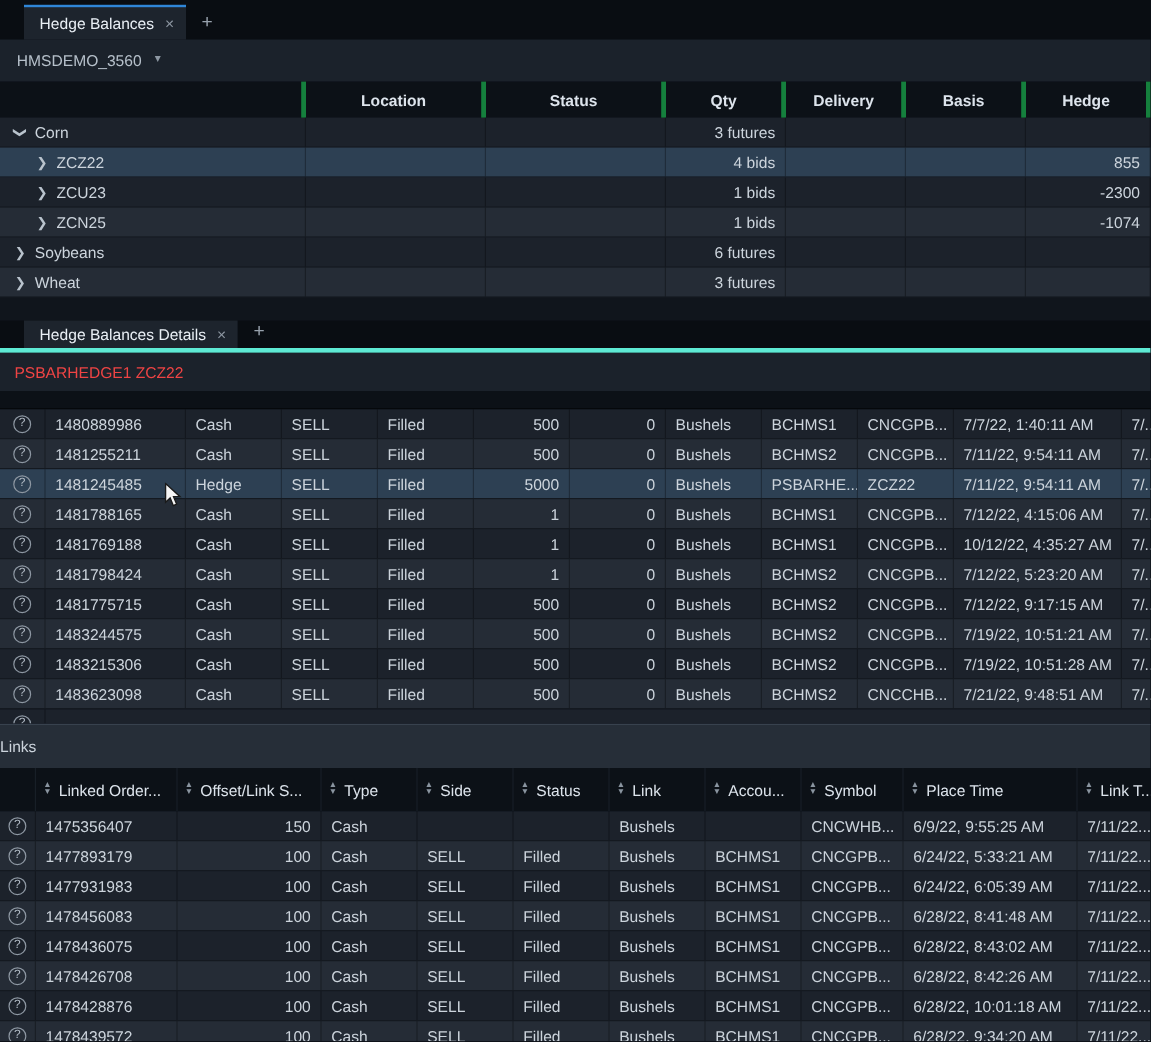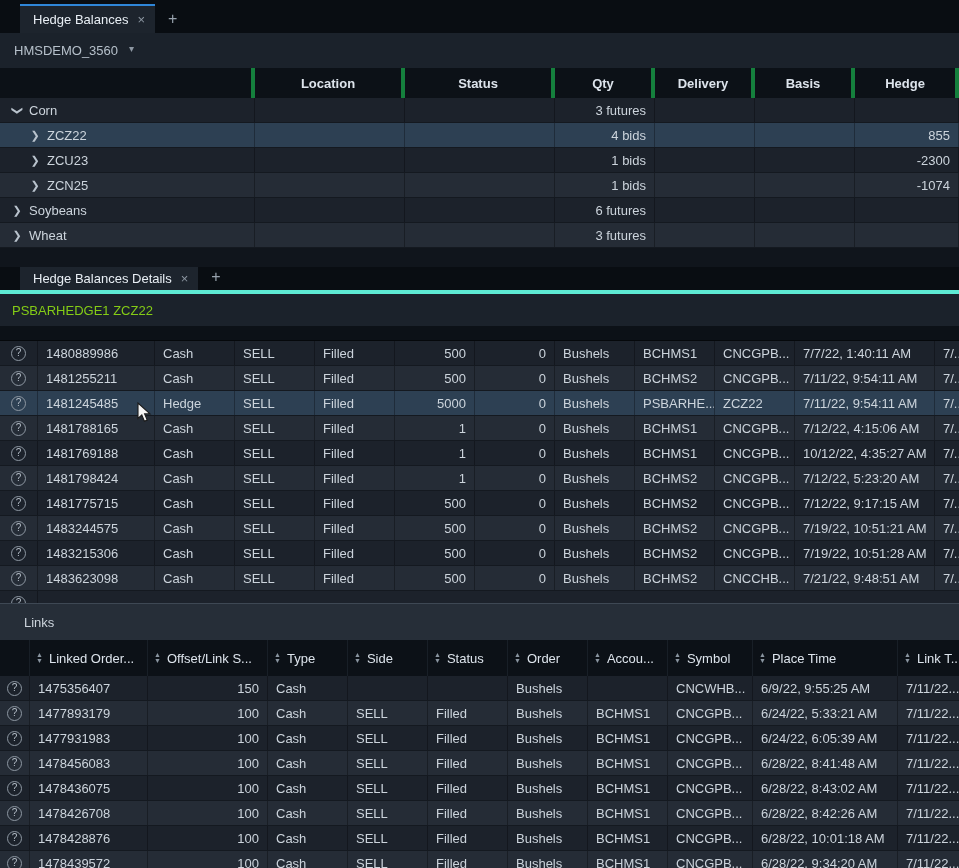--- a/index.html
+++ b/index.html
@@ -17,21 +17,21 @@
   .h27 .tab{height:26px}
   .close{color:#8d97a2;font-size:13px}
   .plus{color:#98a2ad;font-size:16px;padding:0 13px;display:flex;align-items:center;cursor:pointer}
   .h33 .plus{height:29px}
   .h27 .plus{height:26px}
 
   
   .toolbar{height:35px;background:#1b222b;display:flex;align-items:center;padding-left:14px}
   .dropdown{display:flex;align-items:flex-start;gap:11px;color:#b6c0ca;cursor:pointer}
   .caret{font-size:10px;color:#8d97a2}
-  .subtitle{height:32px;background:#1b222b;display:flex;align-items:center;padding-left:12px;color:#84cc16}
+  .subtitle{height:32px;background:#1b222b;display:flex;align-items:center;padding-left:12px;color:#ef4444}
   .sliver{height:15px;background:#0c1117;border-bottom:1px solid #05080b}
 
   
   .thead{height:30px;background:#0c1117;display:flex;align-items:stretch}
   .hcell{display:flex;align-items:center;justify-content:center;font-weight:700;color:#dde4ec;
          border-right:4px solid #15803d;flex:none;overflow:hidden;white-space:nowrap}
   .row{display:flex;height:25px;align-items:stretch;background:#1c222b;border-bottom:1px solid #141920;flex:none}
   .row.alt{background:#252c36}
   .row.sel{background:#2d4053}
   .cell{display:flex;align-items:center;padding:0 8px;border-right:1px solid rgba(0,0,0,.30);
@@ -44,21 +44,21 @@
   .cell.tree.lvl0{padding-left:12px}
   .cell.tree.lvl1{padding-left:30px}
   .chev{color:#b9c3cd;font-size:11px;display:inline-block;width:10px;text-align:center;cursor:pointer}
   .chev.open{transform:rotate(90deg)}
 
   
   .info{width:15px;height:15px;border-radius:50%;border:1px solid #8d97a2;color:#b4bdc7;font-size:10px;
         display:flex;align-items:center;justify-content:center;line-height:1;flex:none;cursor:pointer}
 
   
-  .links-title{height:37px;background:#262e38;border-top:1px solid #3e4854;display:flex;align-items:center;padding-left:24px;color:#ccd4dc}
+  .links-title{height:37px;background:#262e38;border-top:1px solid #3e4854;display:flex;align-items:center;padding-left:0;color:#ccd4dc}
   .links-header{height:36px;background:#0c1117;display:flex;align-items:stretch}
   .lhcell{display:flex;align-items:center;gap:6px;padding:0 6px;border-right:1px solid #181f27;flex:none;
           font-weight:400;color:#dde4ec;overflow:hidden;white-space:nowrap;cursor:pointer}
   .sort{display:flex;flex-direction:column;justify-content:center;line-height:6px;font-size:7px;color:#8a95a0;flex:none}
 
   .panel{overflow:hidden}
   .top-panel{height:248px}
   .gap{height:19px;background:#10151c}
   .mid-panel{height:336px}
   .details-body{height:250px;overflow:hidden}
@@ -401,21 +401,21 @@
             <span>▲</span>
             <span>▼</span>
           </span>
           <span class="hlabel">Status</span>
         </div>
         <div class="lhcell w80">
           <span class="sort">
             <span>▲</span>
             <span>▼</span>
           </span>
-          <span class="hlabel">Order</span>
+          <span class="hlabel">Link</span>
         </div>
         <div class="lhcell w80">
           <span class="sort">
             <span>▲</span>
             <span>▼</span>
           </span>
           <span class="hlabel">Accou...</span>
         </div>
         <div class="lhcell w85">
           <span class="sort">

